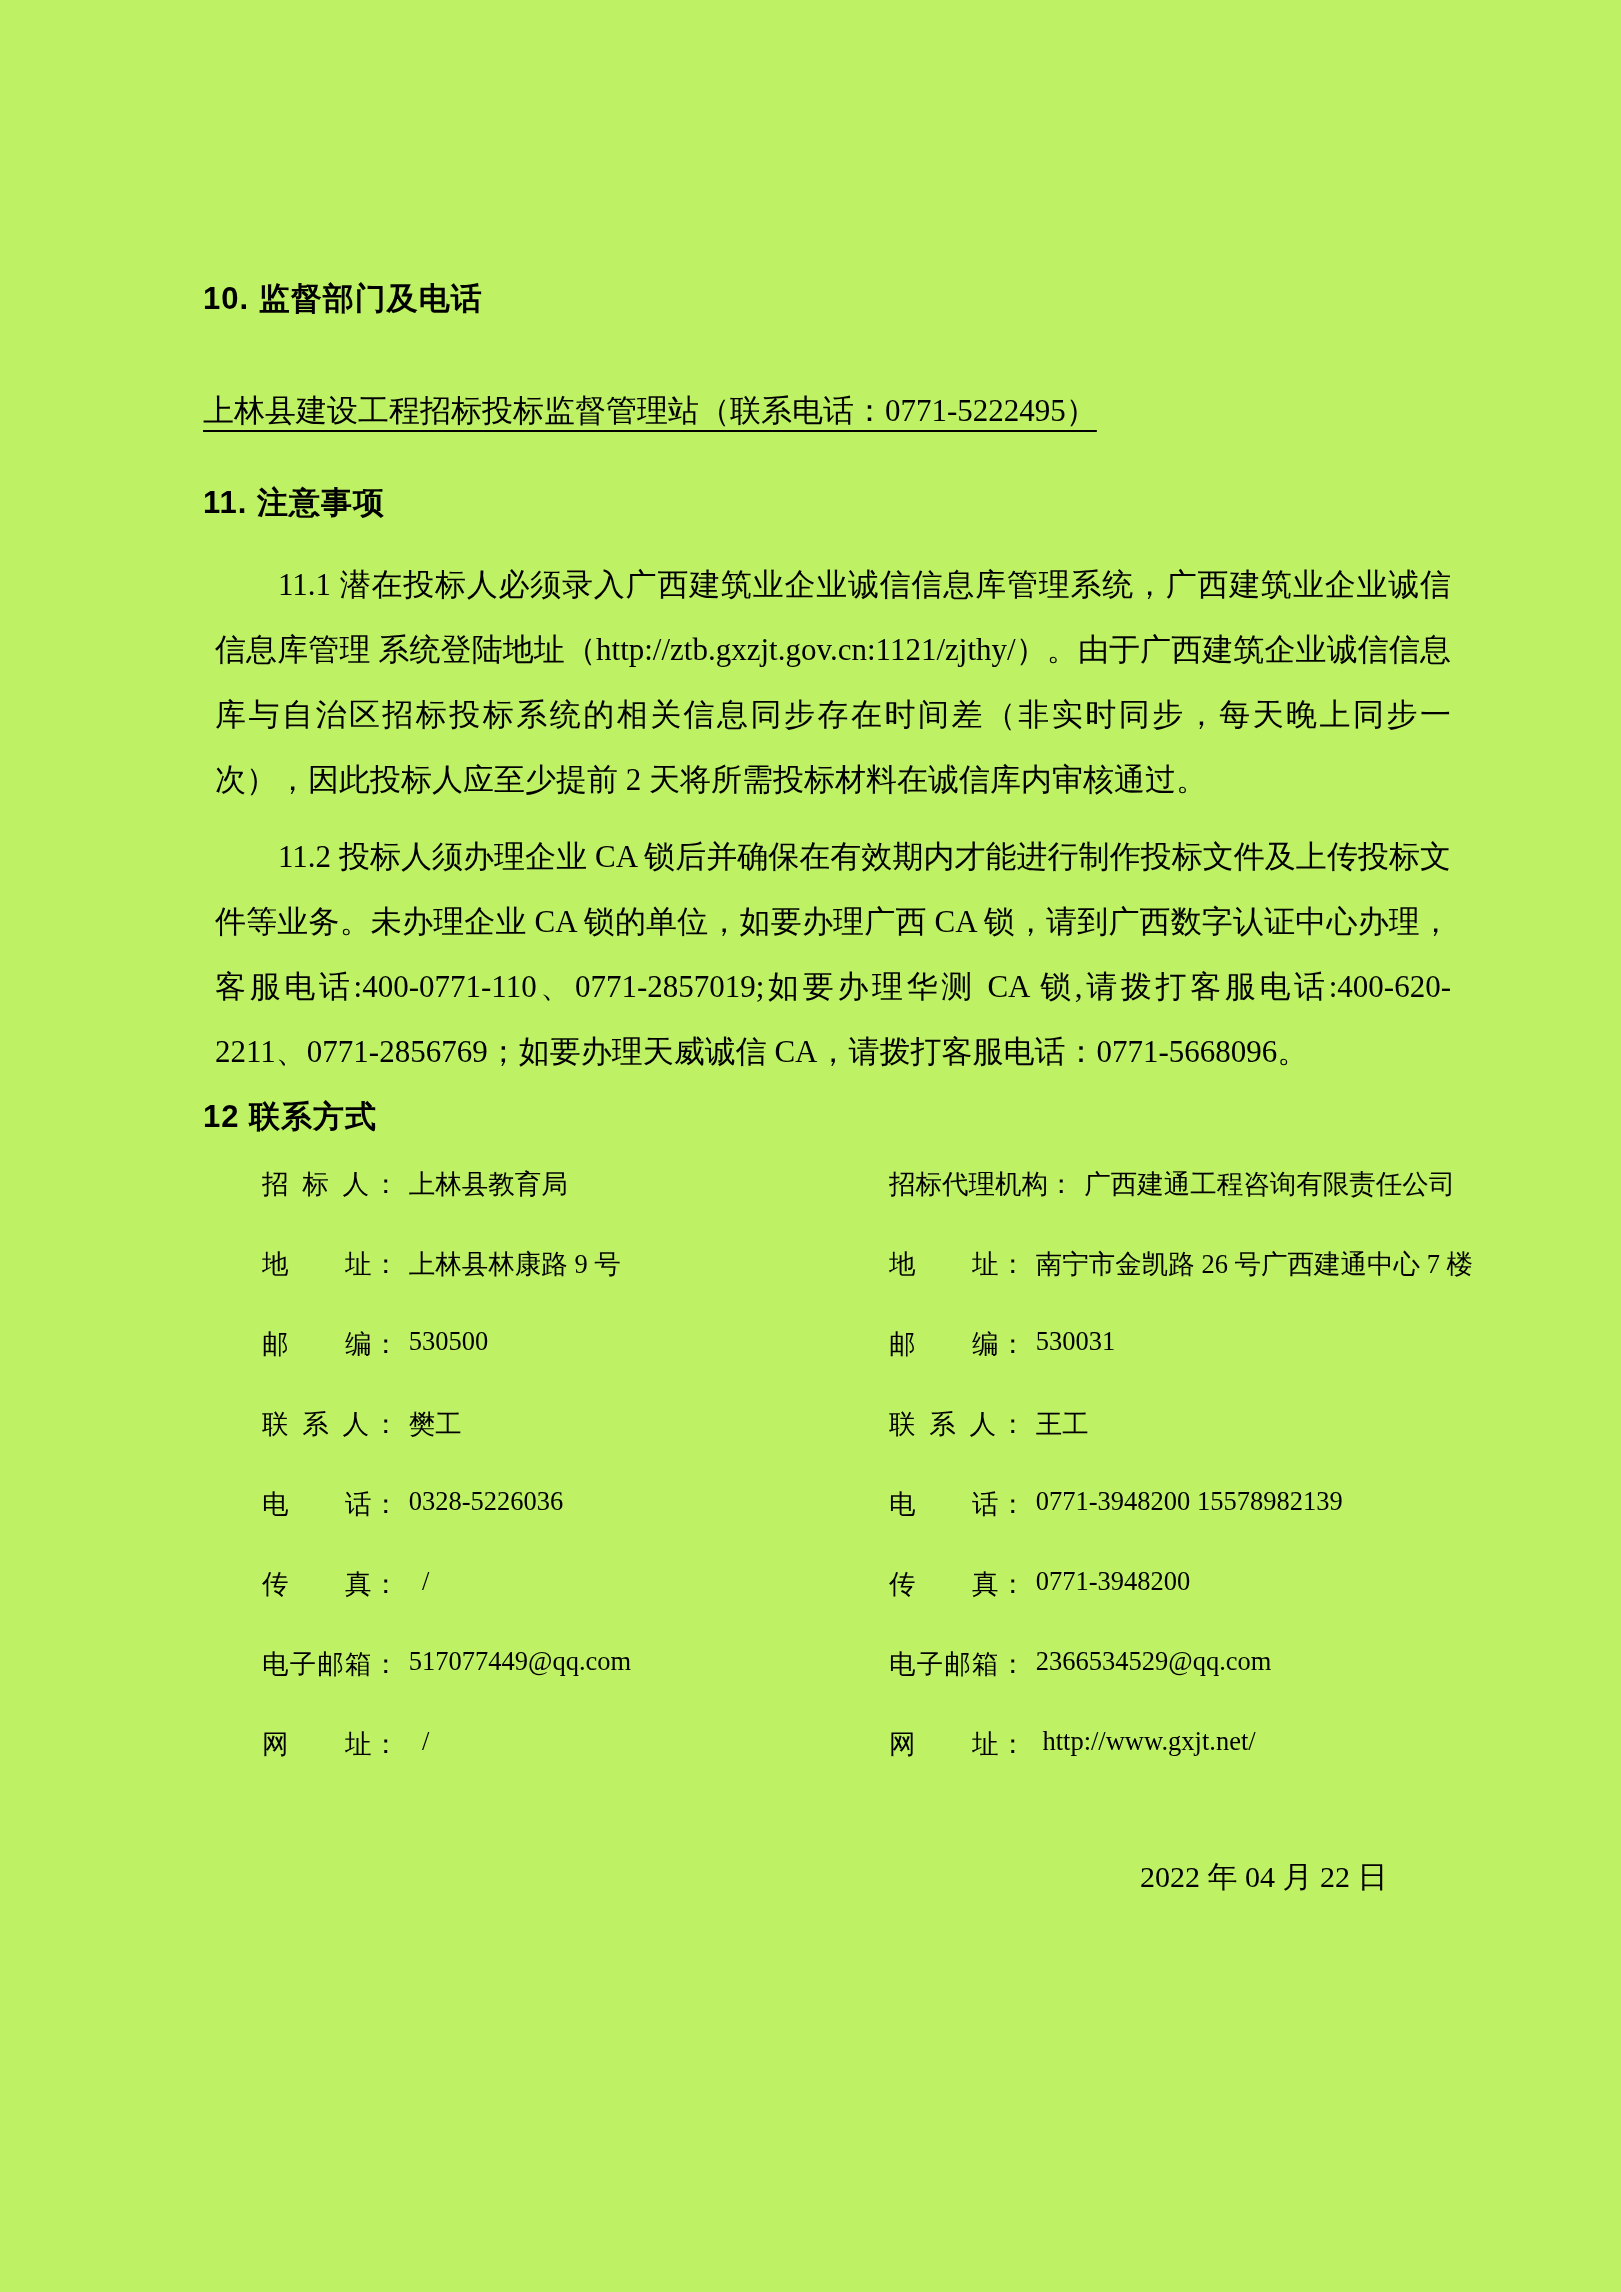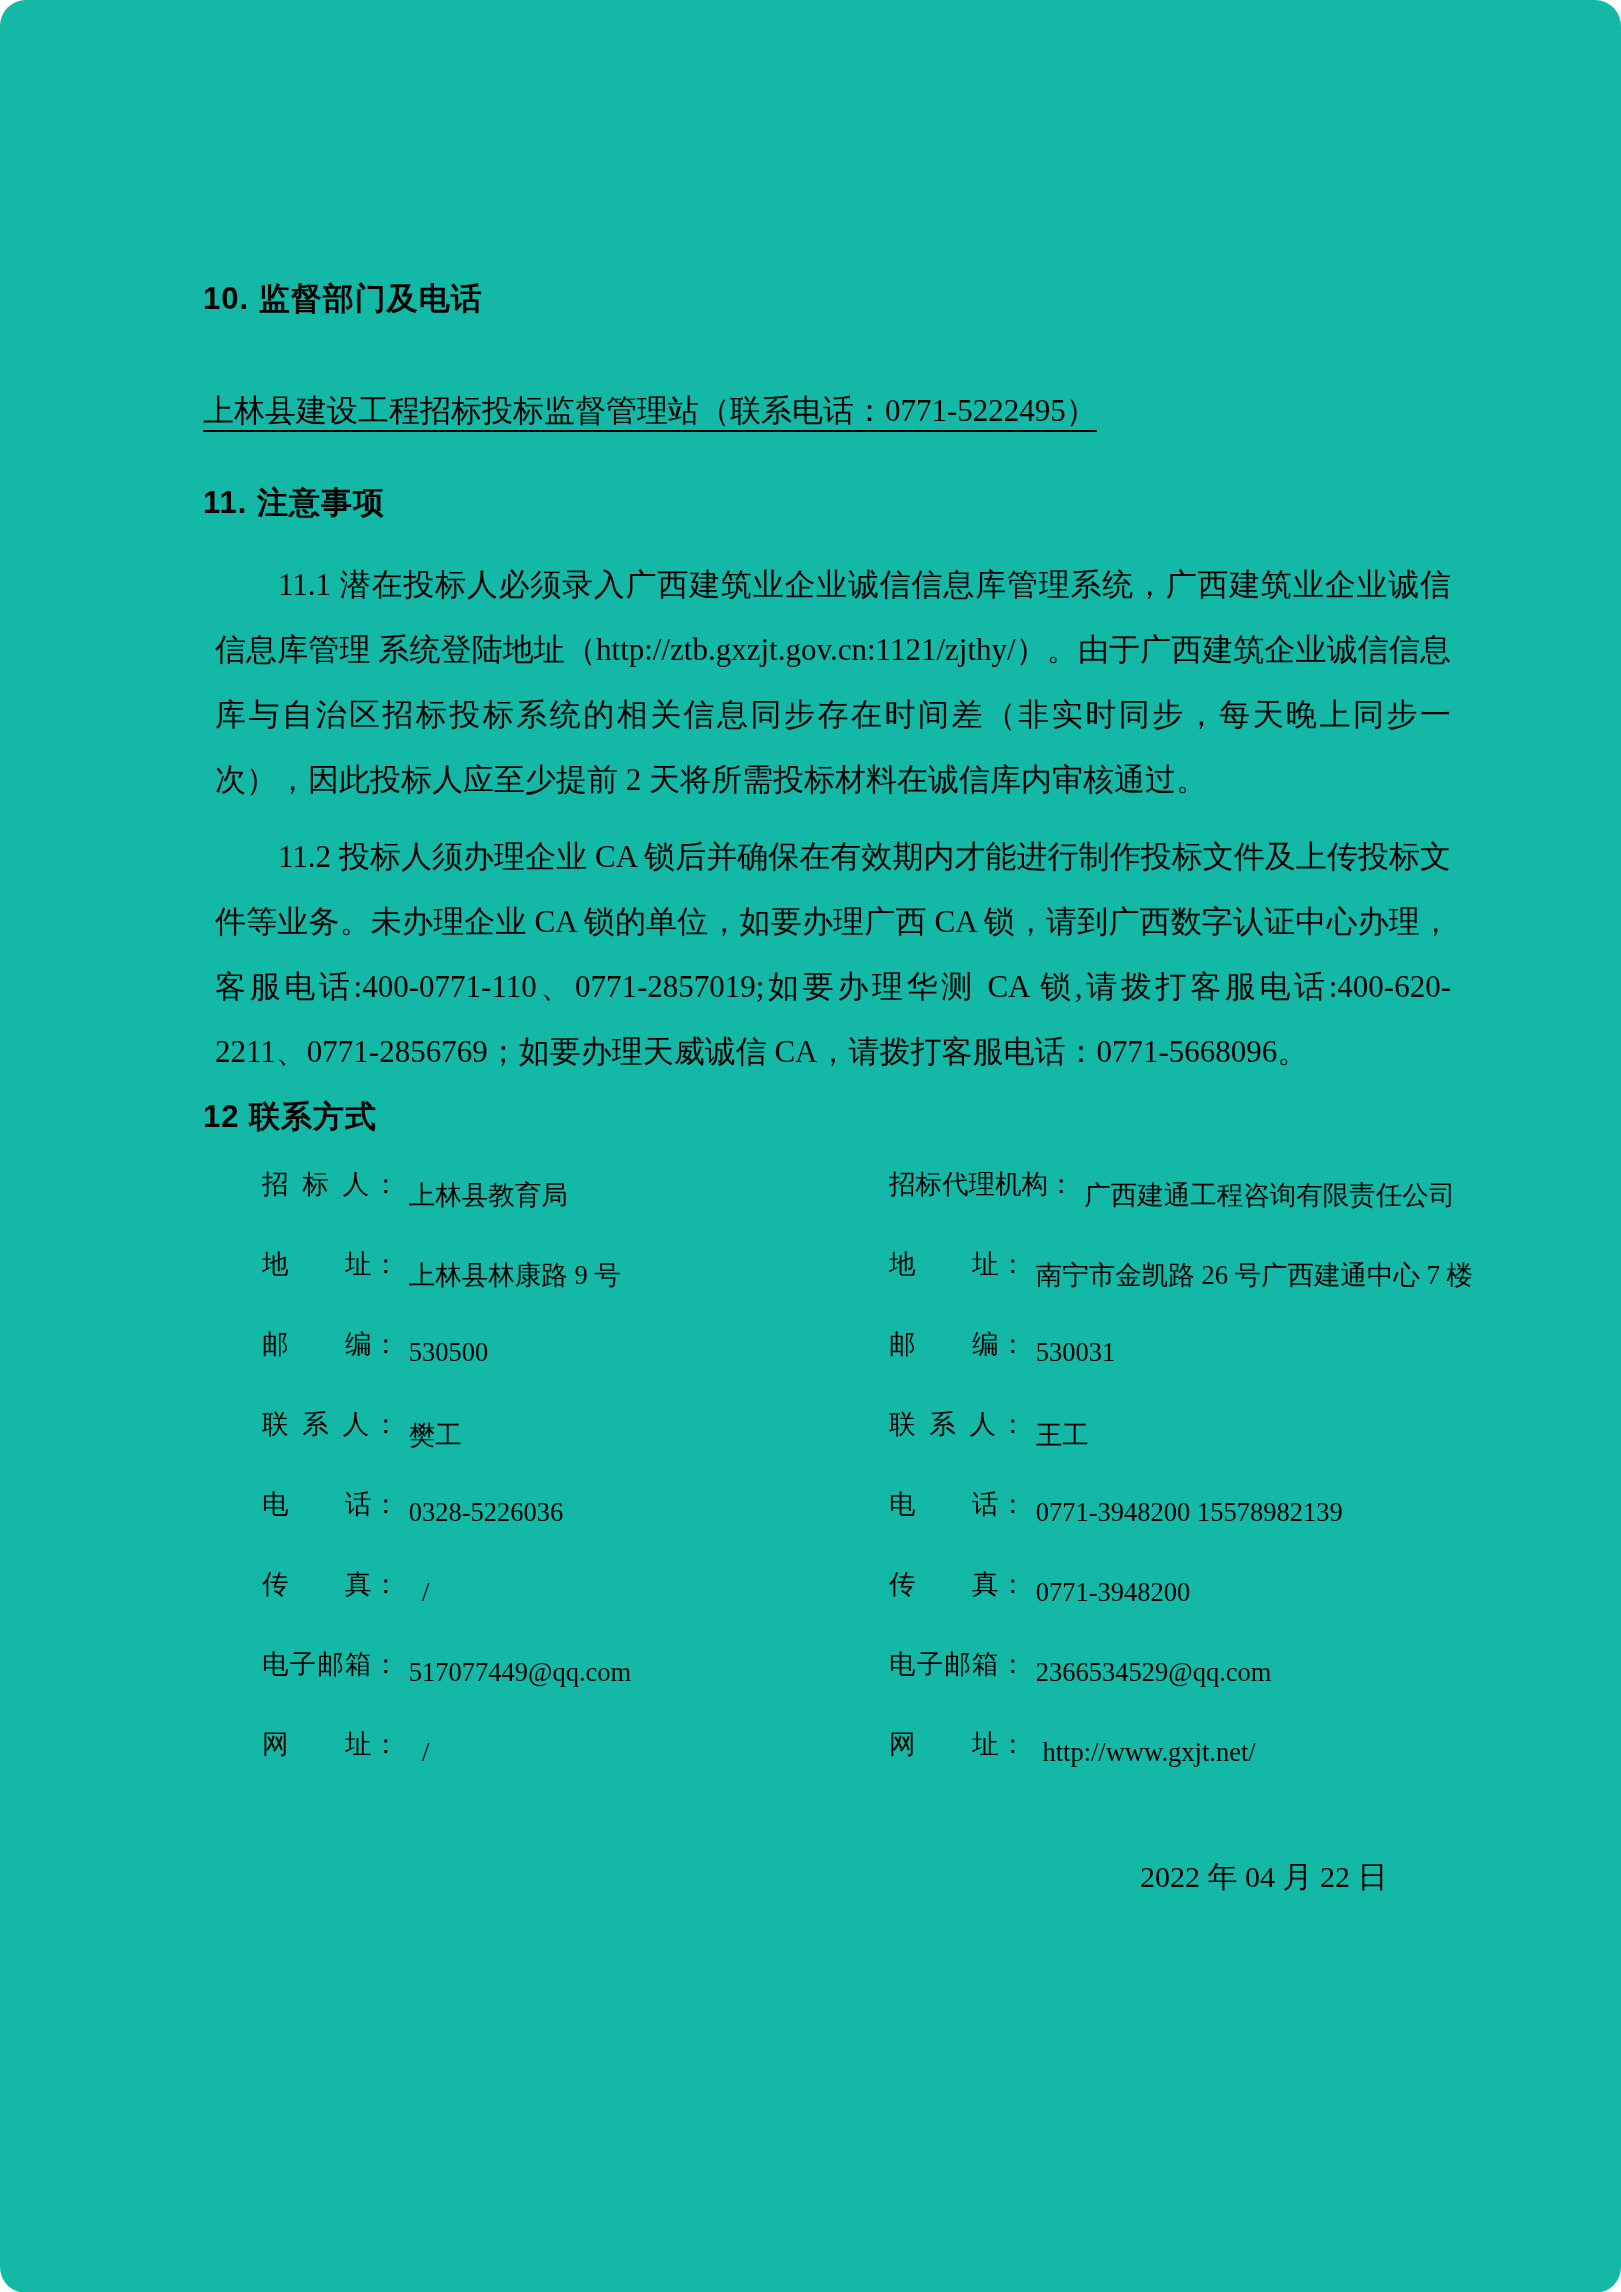--- a/index.html
+++ b/index.html
@@ -6,22 +6,21 @@
   html, body { margin: 0; padding: 0; }
   body {
     width: 1621px; height: 2293px;
     background: #ffffff; color: #000000;
     font-family: "Liberation Serif", "DejaVu Serif", serif;
   }
   .page {
     position: relative;
     width: 1621px; height: 2293px;
     overflow: hidden;
-    background: #14b8a6;
-    border-radius: 26px;
+    background: #bef264;
   }
   .content {
     position: absolute;
     left: 203px; top: 0;
     width: 1260px;
   }
   .sec-heading {
     font-family: "Liberation Sans", "DejaVu Sans", sans-serif;
     font-weight: 700;
     font-size: 31px;
@@ -63,21 +62,20 @@
   .c-row.left { padding-left: 59px; }
   .c-label {
     flex: 0 0 auto;
     min-width: 137px;
     text-align: justify;
     text-align-last: justify;
   }
   .c-value {
     white-space: pre;
     padding-left: 9.8px;
-    margin-top: 11px;
   }
   .doc-date {
     margin-top: 51px;
     margin-left: 937px;
     font-size: 30px;
     line-height: 39px;
     white-space: nowrap;
   }
 </style>
 </head>

